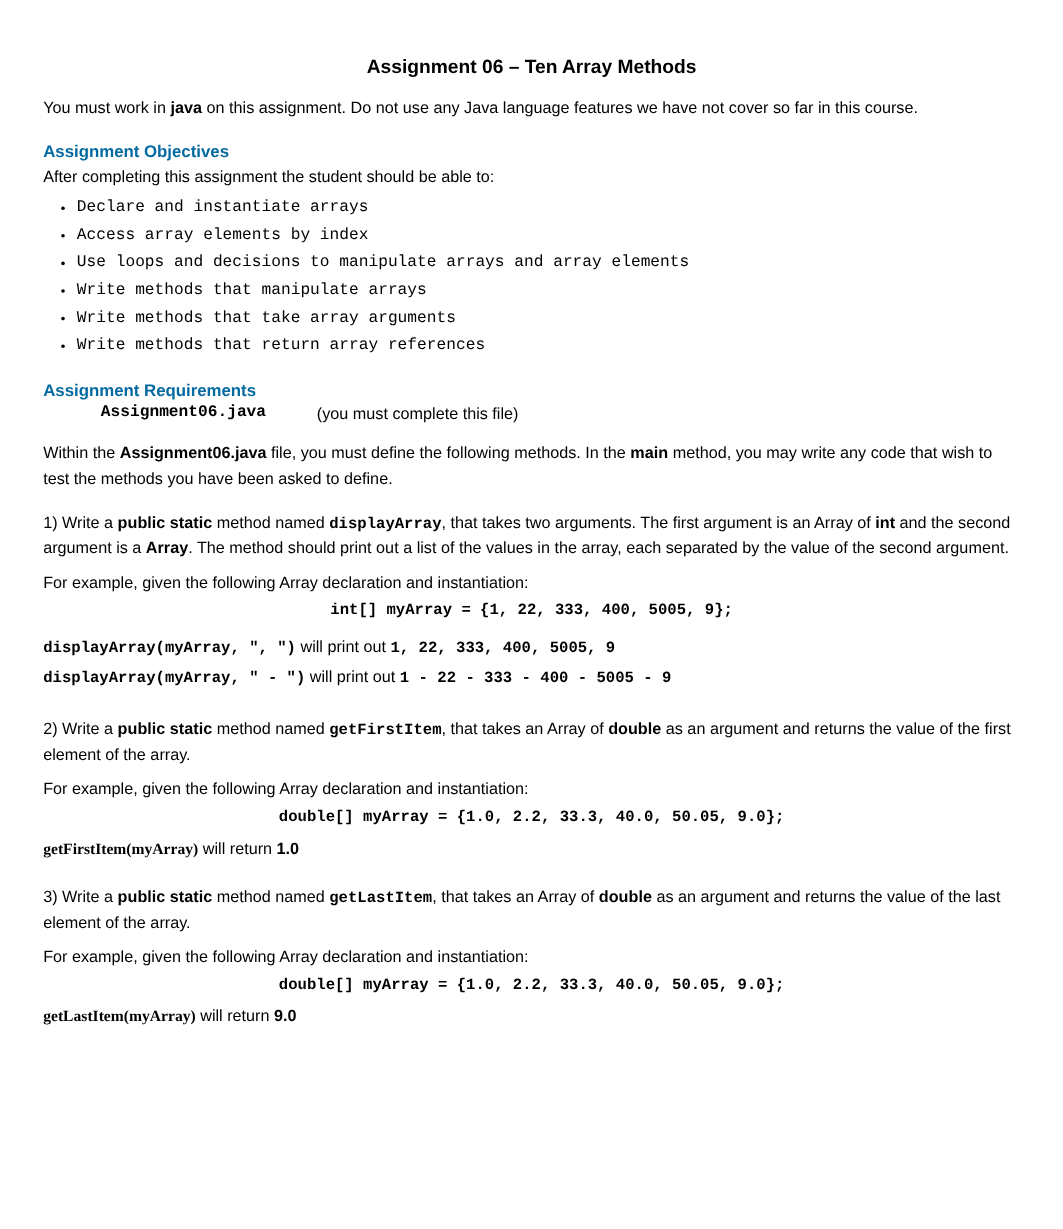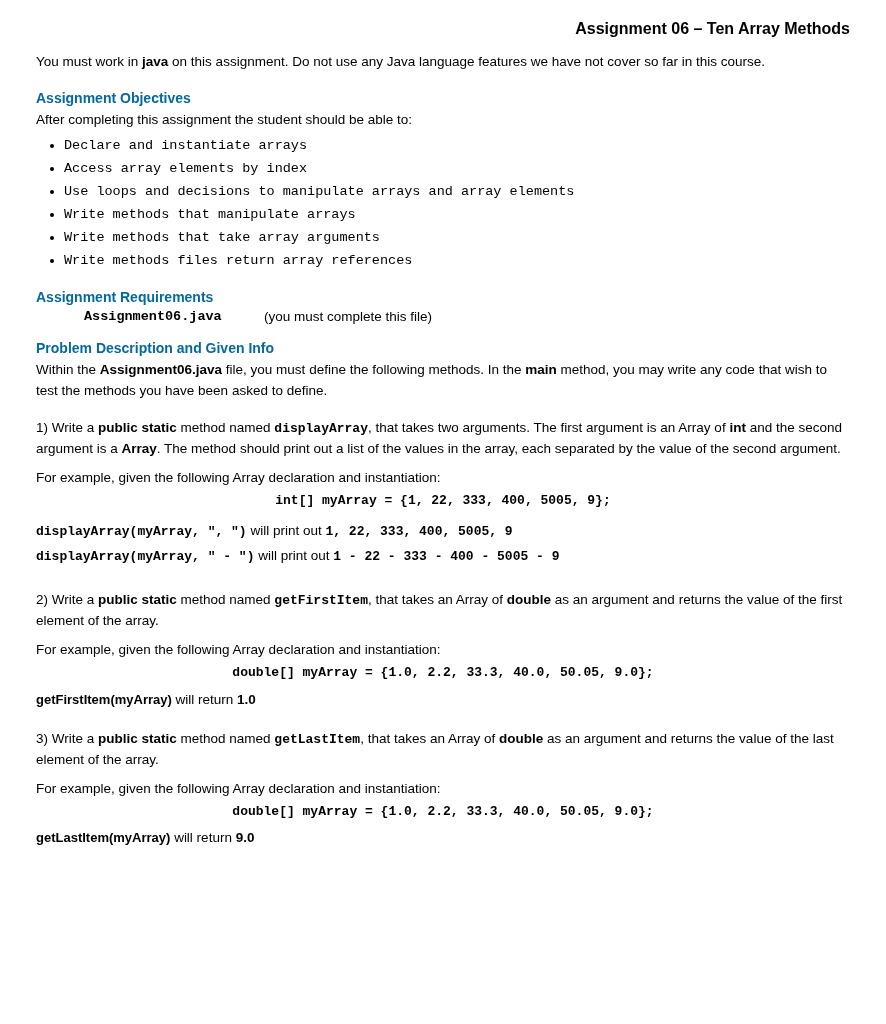--- a/index.html
+++ b/index.html
@@ -12,24 +12,25 @@
       font-family: Arial, sans-serif;
       font-size: 14px;
       background: #fff;
       color: #000;
       width: 886px;
       min-height: 1024px;
       padding: 20px 36px;
     }
 
     .page-title {
-      text-align: right;
+      text-align: center;
       font-size: 16px;
       font-weight: bold;
       margin-bottom: 14px;
+      margin-top: 28px;
     }
 
     .intro-text {
       font-size: 13.5px;
       margin-bottom: 18px;
       line-height: 1.5;
     }
 
     .intro-text strong {
       font-weight: bold;
@@ -126,21 +127,21 @@
       text-align: center;
     }
 
     .will-return {
       font-size: 13.5px;
       margin-top: 6px;
       margin-bottom: 4px;
     }
 
     .will-return code {
-      font-family: Liberation Sans, sans-serif;
+      font-family: Liberation Serif, serif;
       font-weight: bold;
       font-size: 13px;
     }
 
     .display-line {
       font-family: 'Courier New', monospace;
       font-weight: bold;
       font-size: 13px;
       display: block;
       line-height: 1.7;
@@ -163,36 +164,35 @@
 
 <div class="section">
   <div class="section-heading">Assignment Objectives</div>
   <p class="section-text">After completing this assignment the student should be able to:</p>
   <ul class="objectives">
     <li>Declare and instantiate arrays</li>
     <li>Access array elements by index</li>
     <li>Use loops and decisions to manipulate arrays and array elements</li>
     <li>Write methods that manipulate arrays</li>
     <li>Write methods that take array arguments</li>
-    <li>Write methods files return array references</li>
+    <li>Write methods that return array references</li>
   </ul>
 </div>
 
 <div class="section">
   <div class="section-heading">Assignment Requirements</div>
   <div class="requirements-table">
     <div class="file-row">
       <span class="file-name">Assignment06.java</span>
       <span>(you must complete this file)</span>
     </div>
   </div>
 </div>
 
 <div class="section">
-  <div class="section-heading">Problem Description and Given Info</div>
   <p class="problem-text">
     Within the <strong>Assignment06.java</strong> file, you must define the following methods. In the <strong>main</strong> method, you may write any code that wish to test the methods you have been asked to define.
   </p>
 </div>
 
 <div class="method-section">
   <p class="method-desc">
     1) Write a <strong>public static</strong> method named <code>displayArray</code>, that takes two arguments. The first argument is an Array of <strong>int</strong> and the second argument is a <strong>Array</strong>. The method should print out a list of the values in the array, each separated by the value of the second argument.
   </p>
   <p class="example-text">For example, given the following Array declaration and instantiation:</p>

